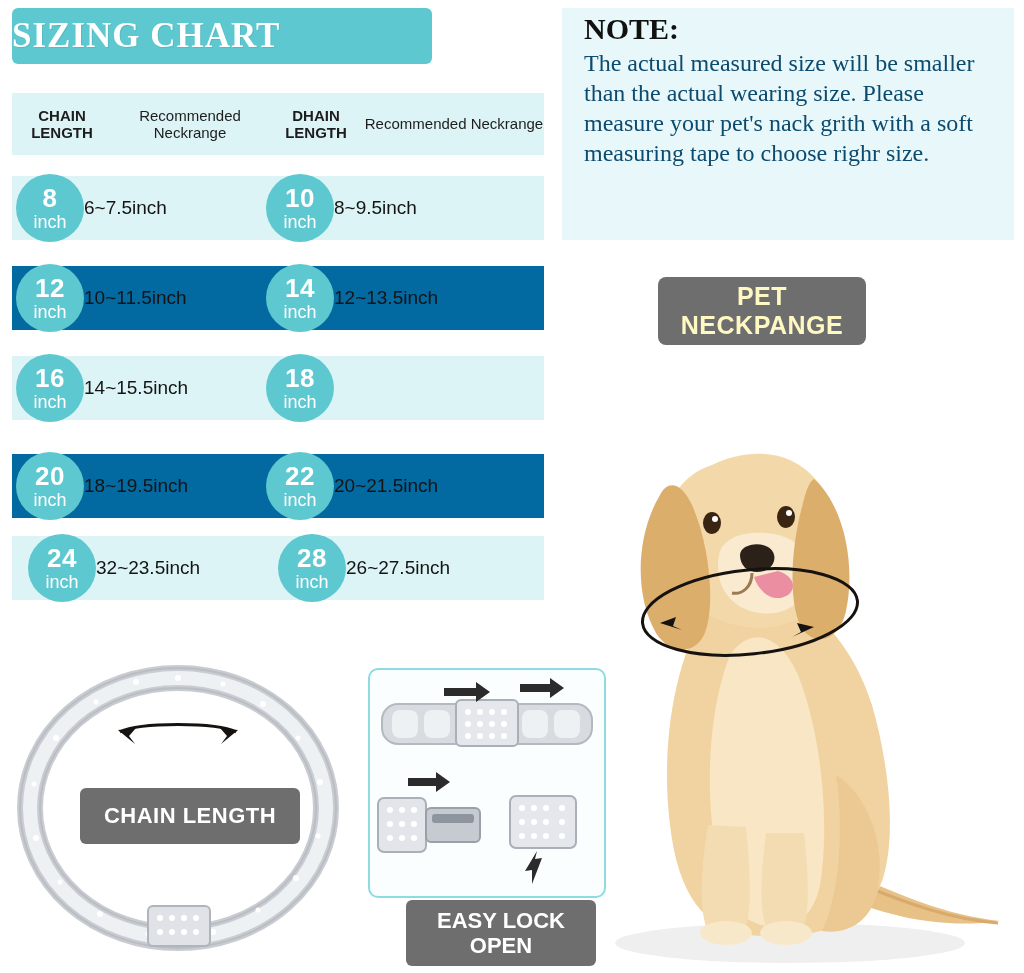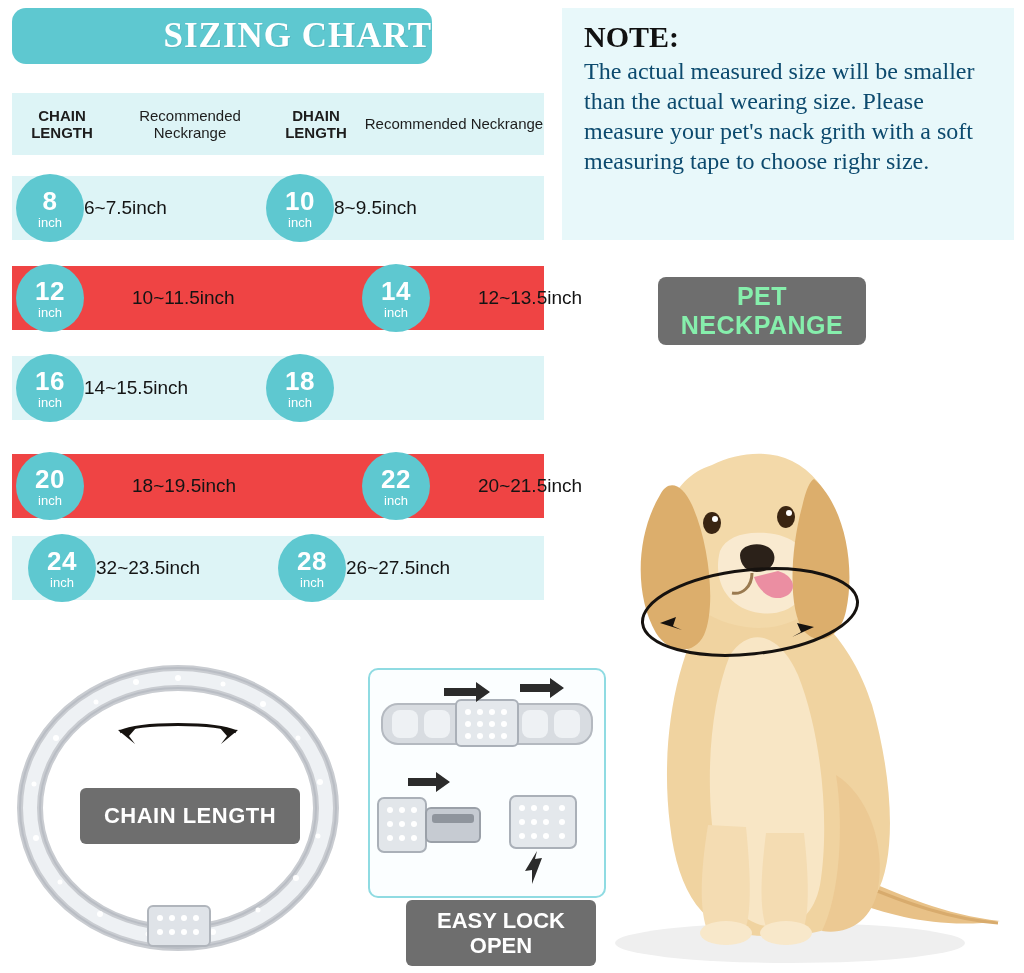--- a/index.html
+++ b/index.html
@@ -12,22 +12,22 @@
     position: relative;
     overflow: hidden;
   }
 
   
   #title-banner {
     position: absolute;
     left: 12px; top: 8px;
     width: 420px; height: 56px;
     background: #5ec8d0;
-    border-radius: 14px;
-    display: flex; align-items: center; justify-content: flex-end;
+    border-radius: 6px;
+    display: flex; align-items: center; justify-content: flex-start;
   }
   #title-banner .title-text {
     font-family: "Liberation Serif", serif;
     font-weight: bold;
     font-size: 35px;
     color: #ffffff;
     letter-spacing: 1px;
     text-shadow: 1px 1px 0 rgba(0,0,0,.07);
   }
 
@@ -55,51 +55,51 @@
   
   .size-row {
     position: absolute;
     left: 12px;
     width: 532px;
     height: 64px;
     background: #ddf4f6;
     display: flex;
     align-items: center;
   }
-  .size-row.alt { background: #ef4444; gap: 48px; }
+  .size-row.alt { background: #0369a1; }
 
   .bubble {
     width: 68px; height: 68px;
     border-radius: 50%;
     background: #5ec8d0;
     color: #ffffff;
     display: flex; flex-direction: column;
     align-items: center; justify-content: center;
     flex: 0 0 auto;
     margin-left: 4px;
     line-height: 1;
   }
   .bubble .num { font-size: 26px; font-weight: bold; letter-spacing: .5px; }
-  .bubble .unit { font-size: 13px; margin-top: 2px; }
+  .bubble .unit { font-size: 18px; margin-top: 2px; }
 
   .range {
     font-size: 19px;
     color: #141414;
     flex: 0 0 auto;
   }
   .range.r1 { width: 178px; }
   .range.r2 { width: 186px; }
 
   
   #note-box {
     position: absolute;
     left: 562px; top: 8px;
     width: 452px; height: 232px;
     background: #e8f8fa;
-    padding: 12px 16px 10px 22px;
+    padding: 4px 16px 10px 22px;
   }
   #note-title {
     font-family: "Liberation Serif", serif;
     font-weight: bold;
     font-size: 30px;
     color: #111;
     margin: 0 0 2px 0;
   }
   #note-text {
     font-family: Liberation Serif, serif;
@@ -109,21 +109,21 @@
     margin: 0;
   }
 
   
   #pet-neck-label {
     position: absolute;
     left: 658px; top: 277px;
     width: 208px; height: 68px;
     background: #6e6e6e;
     border-radius: 8px;
-    color: #86efac;
+    color: #fef9c3;
     display: flex; align-items: center; justify-content: center;
     text-align: center;
     font-size: 25px;
     font-weight: bold;
     line-height: 1.15;
     letter-spacing: .5px;
   }
 
   
   #dog-photo {

